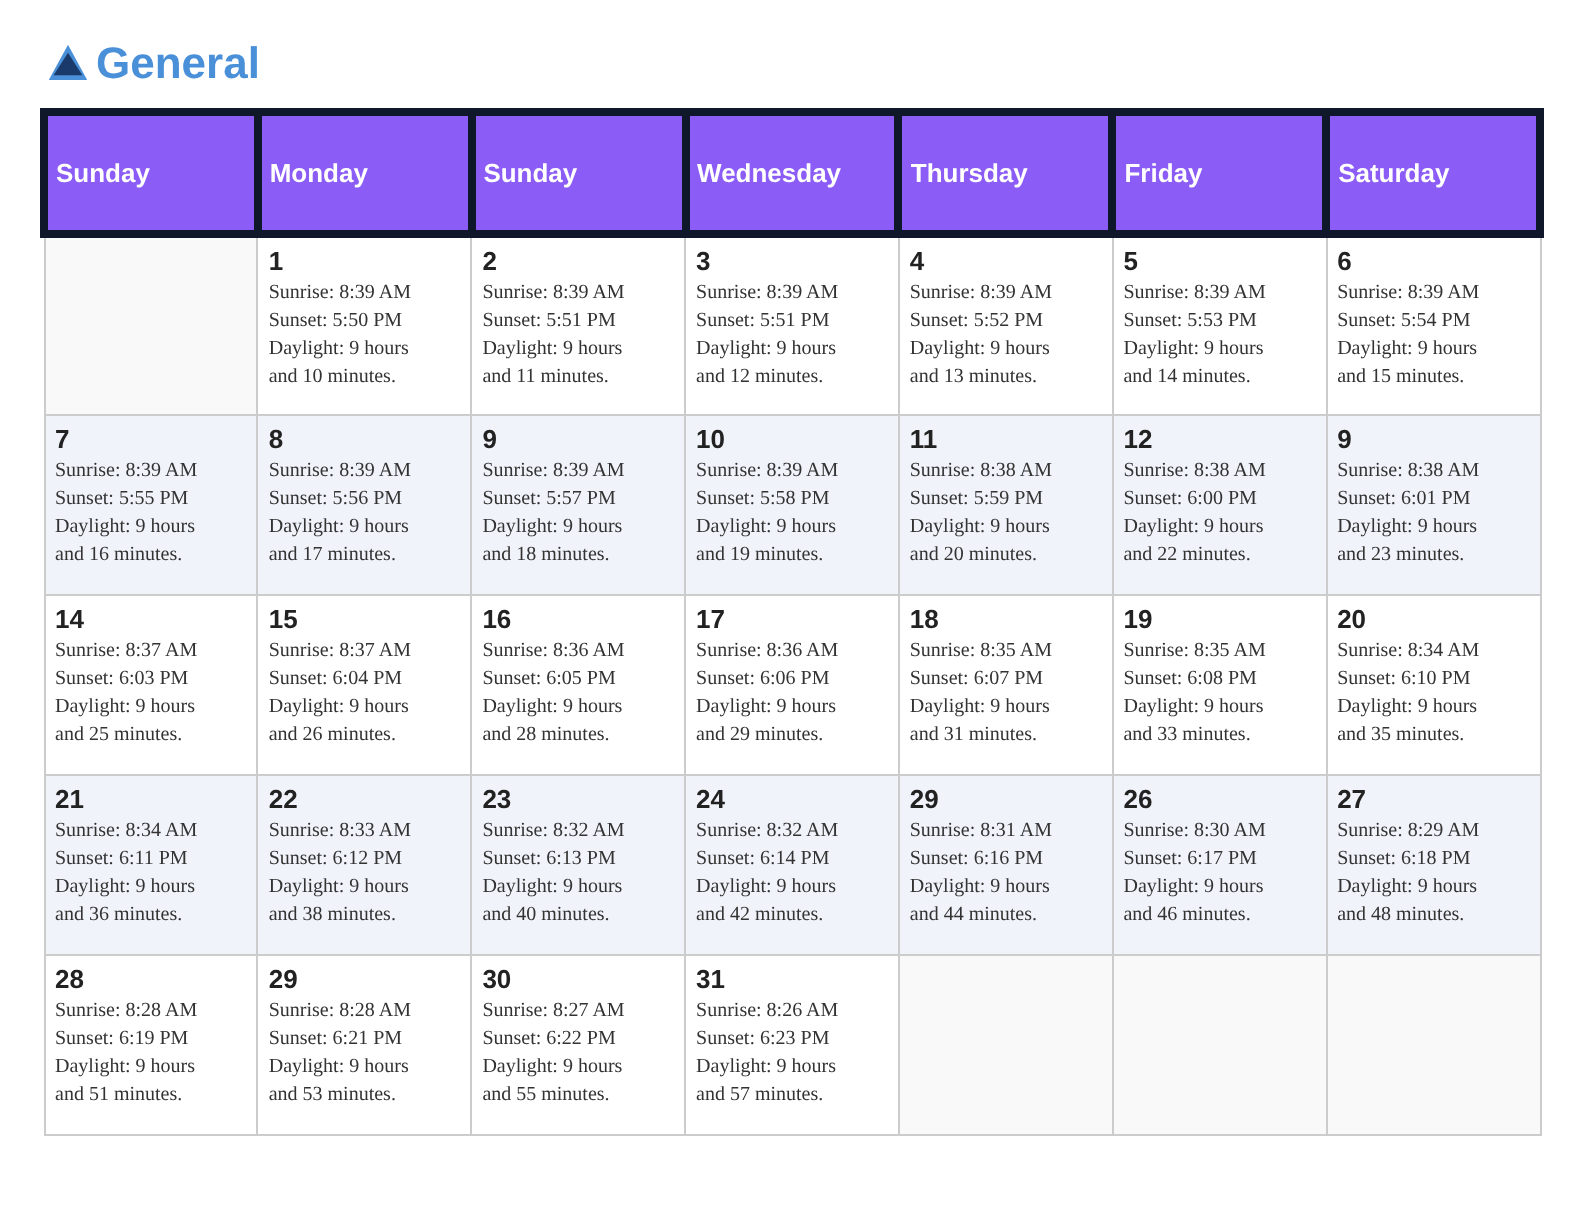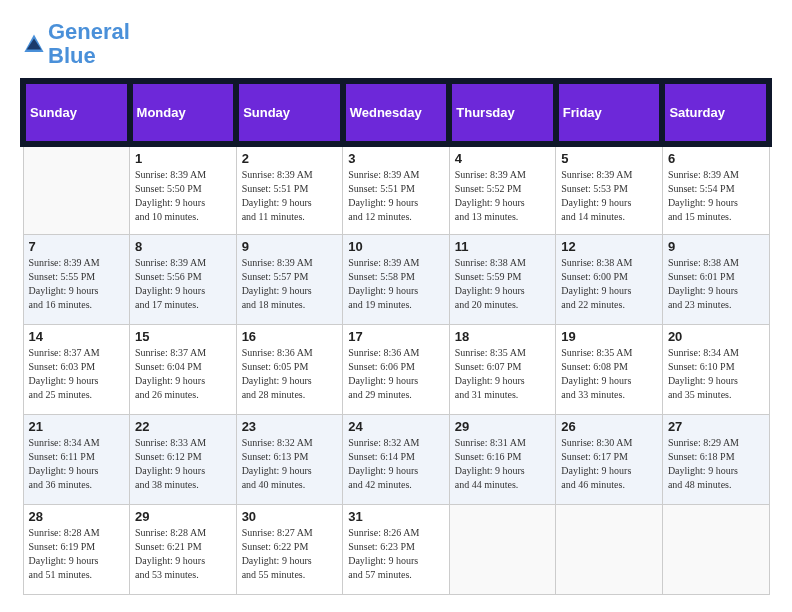--- a/index.html
+++ b/index.html
@@ -46,27 +46,27 @@
     .location {
       font-size: 16px;
       color: #444;
     }
     .calendar {
       width: 100%;
       border-collapse: collapse;
       font-size: 11px;
     }
     .calendar thead tr th {
-      background: #6d28d9;
+      background: #8b5cf6;
       color: #fff;
       padding: 21px 4px;
       text-align: left;
       font-size: 13px;
       font-weight: bold;
-      border: 6px solid #0f172a;
+      border: 4px solid #0f172a;
     }
     .calendar tbody tr td {
       border: 1px solid #ccc;
       vertical-align: top;
       padding: 4px 5px;
       width: calc(100% / 7);
       min-height: 80px;
       height: 90px;
     }
     .day-number {
@@ -93,21 +93,20 @@
 <body>
 
 <div class="header">
   <div class="logo">
     <svg class="logo-icon" viewBox="0 0 30 30">
       <polygon points="15,3 27,25 3,25" fill="#4a90d9"></polygon>
       <polygon points="15,8 24,22 6,22" fill="#1a3a6b"></polygon>
     </svg>
     <div class="logo-text">
       <div><span>General</span></div>
-      <div><span style="color:#4a90d9">Blue</span></div>
     </div>
   </div>
 </div>
 
 <table class="calendar">
   <thead>
     <tr>
     <th>Sunday</th>
         <th>Monday</th>
         <th>Sunday</th>

